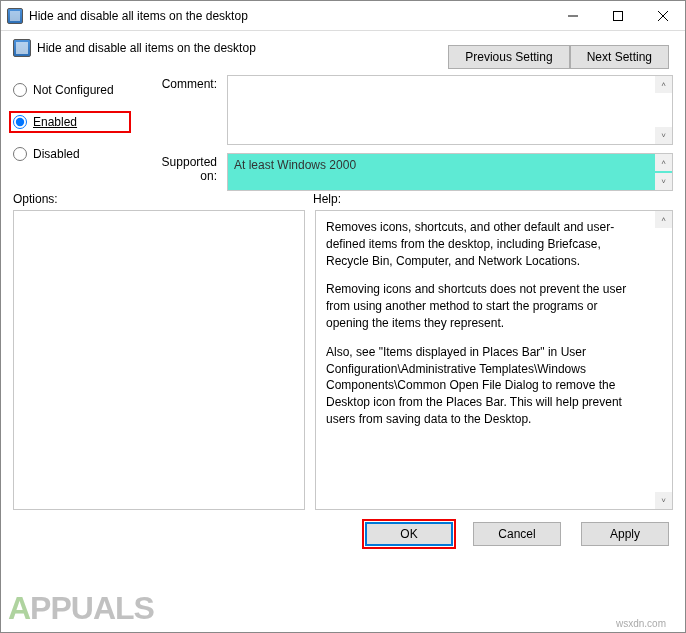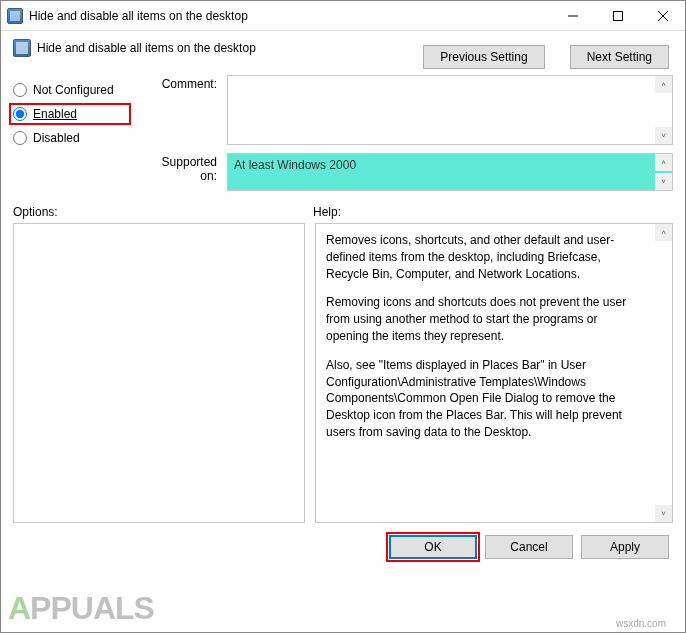--- a/index.html
+++ b/index.html
@@ -60,37 +60,37 @@
     border: 1px solid #555;
     border-radius: 2px;
     position: relative;
   }
   .top-left .app-icon2::after {
     content: "";
     position: absolute;
     left: 2px; top: 2px; right: 2px; bottom: 2px;
     background: #fff9;
   }
-  .nav-buttons { display: flex; gap: 25px; padding-top: 6px; padding-right: 4px; }
+  .nav-buttons { display: flex; gap: 0; padding-top: 6px; padding-right: 4px; }
   .btn {
     background: #e1e1e1;
     border: 1px solid #adadad;
     padding: 4px 16px;
     font-family: inherit;
     font-size: 12px;
     min-width: 88px;
     text-align: center;
   }
 
   .radio-section {
     display: flex;
     gap: 18px;
     margin-top: 4px;
   }
-  .radio-col { width: 112px; display: flex; flex-direction: column; gap: 10px; padding-top: 8px; }
+  .radio-col { width: 112px; display: flex; flex-direction: column; gap: 18px; padding-top: 8px; }
   .radio-item { display: flex; align-items: center; gap: 4px; }
   .radio-item input { margin: 0 2px 0 0; width: 14px; height: 14px; }
   .highlight-red { border: 2px solid #e00; padding: 2px 4px 2px 2px; margin: -4px -6px -4px -4px; text-decoration: underline; }
 
   .fields-col { flex: 1; display: flex; flex-direction: column; gap: 8px; }
   .field-row { display: flex; align-items: flex-start; gap: 4px; }
   .field-label { width: 80px; text-align: right; padding-right: 6px; padding-top: 2px; }
   .textarea-box {
     flex: 1;
     border: 1px solid #c7c7c7;
@@ -118,36 +118,36 @@
   .scroll-arrow {
     height: 17px;
     background: #f0f0f0;
     display: flex;
     align-items: center;
     justify-content: center;
     font-size: 8px;
     color: #666;
   }
 
-  .labels-row { display: flex; margin-top: 14px; margin-bottom: 4px; }
+  .labels-row { display: flex; margin-top: 1px; margin-bottom: 4px; }
   .labels-row .opt-label { width: 300px; }
   .panes-row { display: flex; gap: 10px; height: 300px; }
   .pane {
     border: 1px solid #c7c7c7;
     background: #fff;
     position: relative;
   }
   .pane.options { width: 292px; }
   .pane.help { flex: 1; padding: 8px 20px 8px 10px; overflow: hidden; line-height: 1.4; }
   .help p { margin: 0 16px 12px 0; }
 
   .bottom-row {
     display: flex;
     justify-content: flex-end;
-    gap: 8px;
+    gap: 20px;
     padding: 12px 4px 0 0;
   }
   .btn.ok-highlight {
     outline: 2px solid #e00;
     outline-offset: 1px;
     border: 1px solid #0078d7;
     box-shadow: inset 0 0 0 1px #0078d7;
   }
 
   .watermark {

